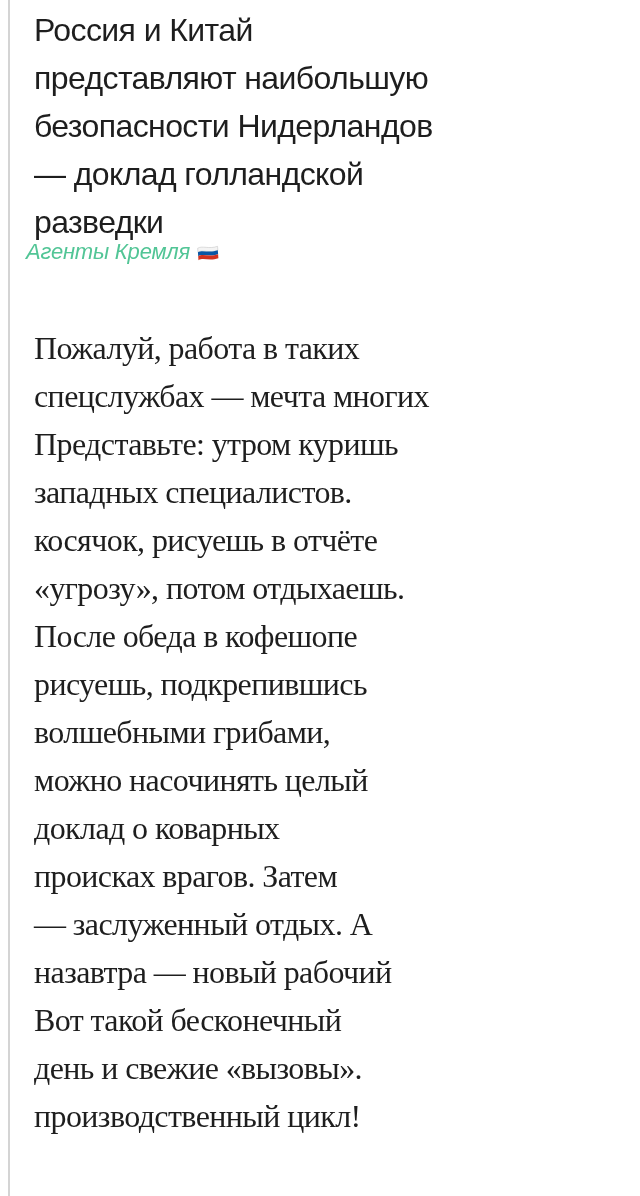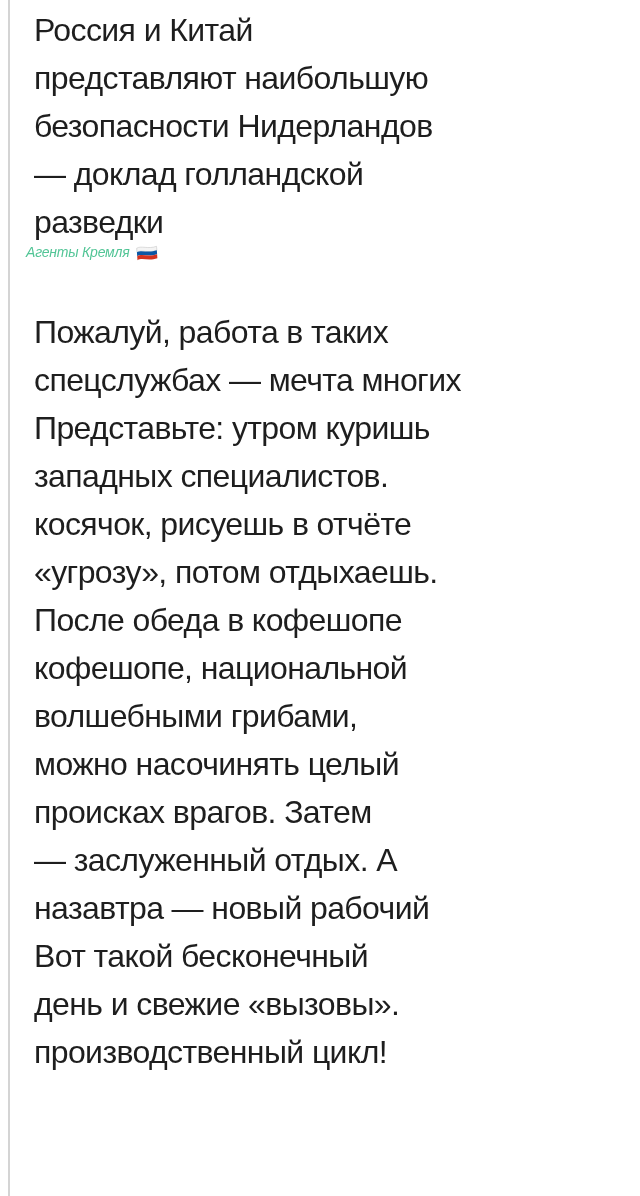--- a/index.html
+++ b/index.html
@@ -33,33 +33,34 @@
   }
   .channel-link {
     display: flex;
     align-items: center;
     gap: 7px;
     margin-top: -6px;
     margin-left: -8px;
     height: 24px;
   }
   .channel-link .link-label {
-    font-size: 14px;
+    font-size: 22px;
     font-style: italic;
     color: #52c596;
     letter-spacing: -0.2px;
     white-space: nowrap;
   }
   .flag-icon {
     display: inline-block;
     line-height: 0;
     margin-top: 2px;
   }
   .body-text {
-    margin-top: 44px;
+    margin-top: 60px;
+    font-family: Liberation Serif, serif;
   }
 </style>
 </head>
 <body>
 
 <div class="left-rule"></div>
 
 <div class="content">
 
   <div class="headline">
@@ -84,23 +85,24 @@
   </div>
 
   <div class="body-text">
       <div class="text-line">Пожалуй, работа в таких</div>
       <div class="text-line">спецслужбах — мечта многих</div>
       <div class="text-line">Представьте: утром куришь</div>
       <div class="text-line">западных специалистов.</div>
       <div class="text-line">косячок, рисуешь в отчёте</div>
       <div class="text-line">«угрозу», потом отдыхаешь.</div>
       <div class="text-line">После обеда в кофешопе</div>
-      <div class="text-line">кофешопе, национальной</div>
+      <div class="text-line">рисуешь, подкрепившись</div>
       <div class="text-line">волшебными грибами,</div>
       <div class="text-line">можно насочинять целый</div>
+      <div class="text-line">доклад о коварных</div>
       <div class="text-line">происках врагов. Затем</div>
       <div class="text-line">— заслуженный отдых. А</div>
       <div class="text-line">назавтра — новый рабочий</div>
       <div class="text-line">Вот такой бесконечный</div>
       <div class="text-line">день и свежие «вызовы».</div>
       <div class="text-line">производственный цикл!</div>
     </div>
 
 </div>
 

